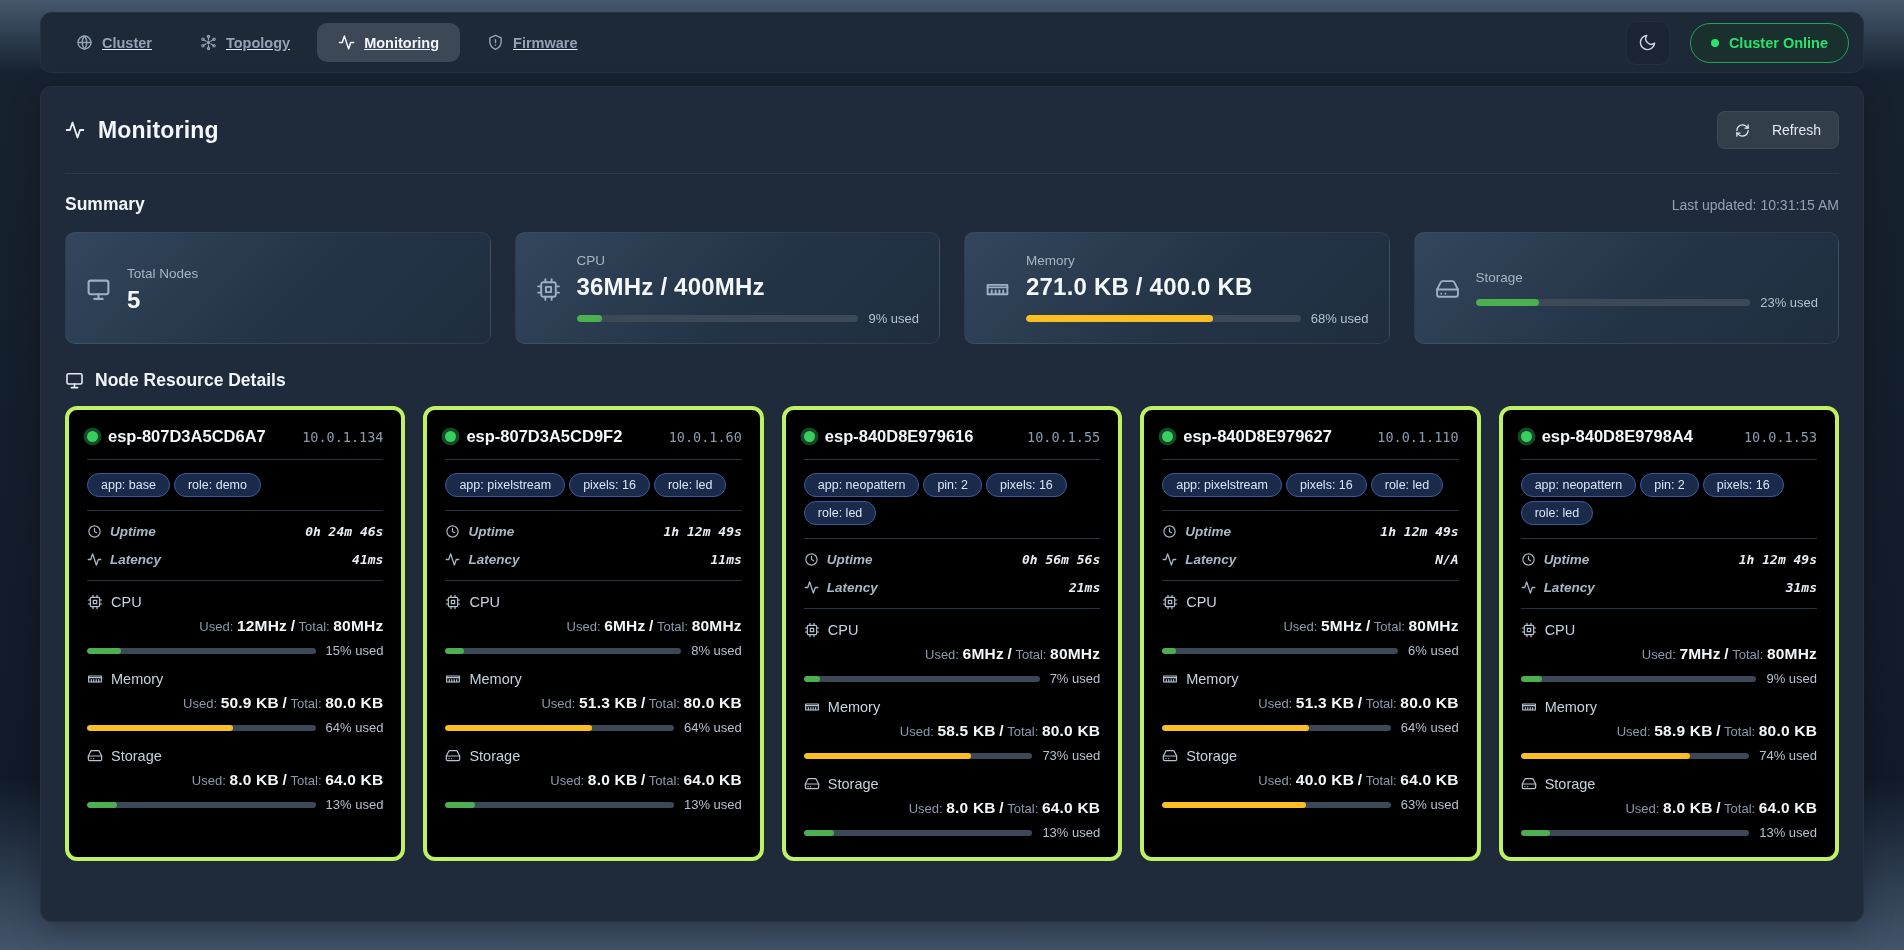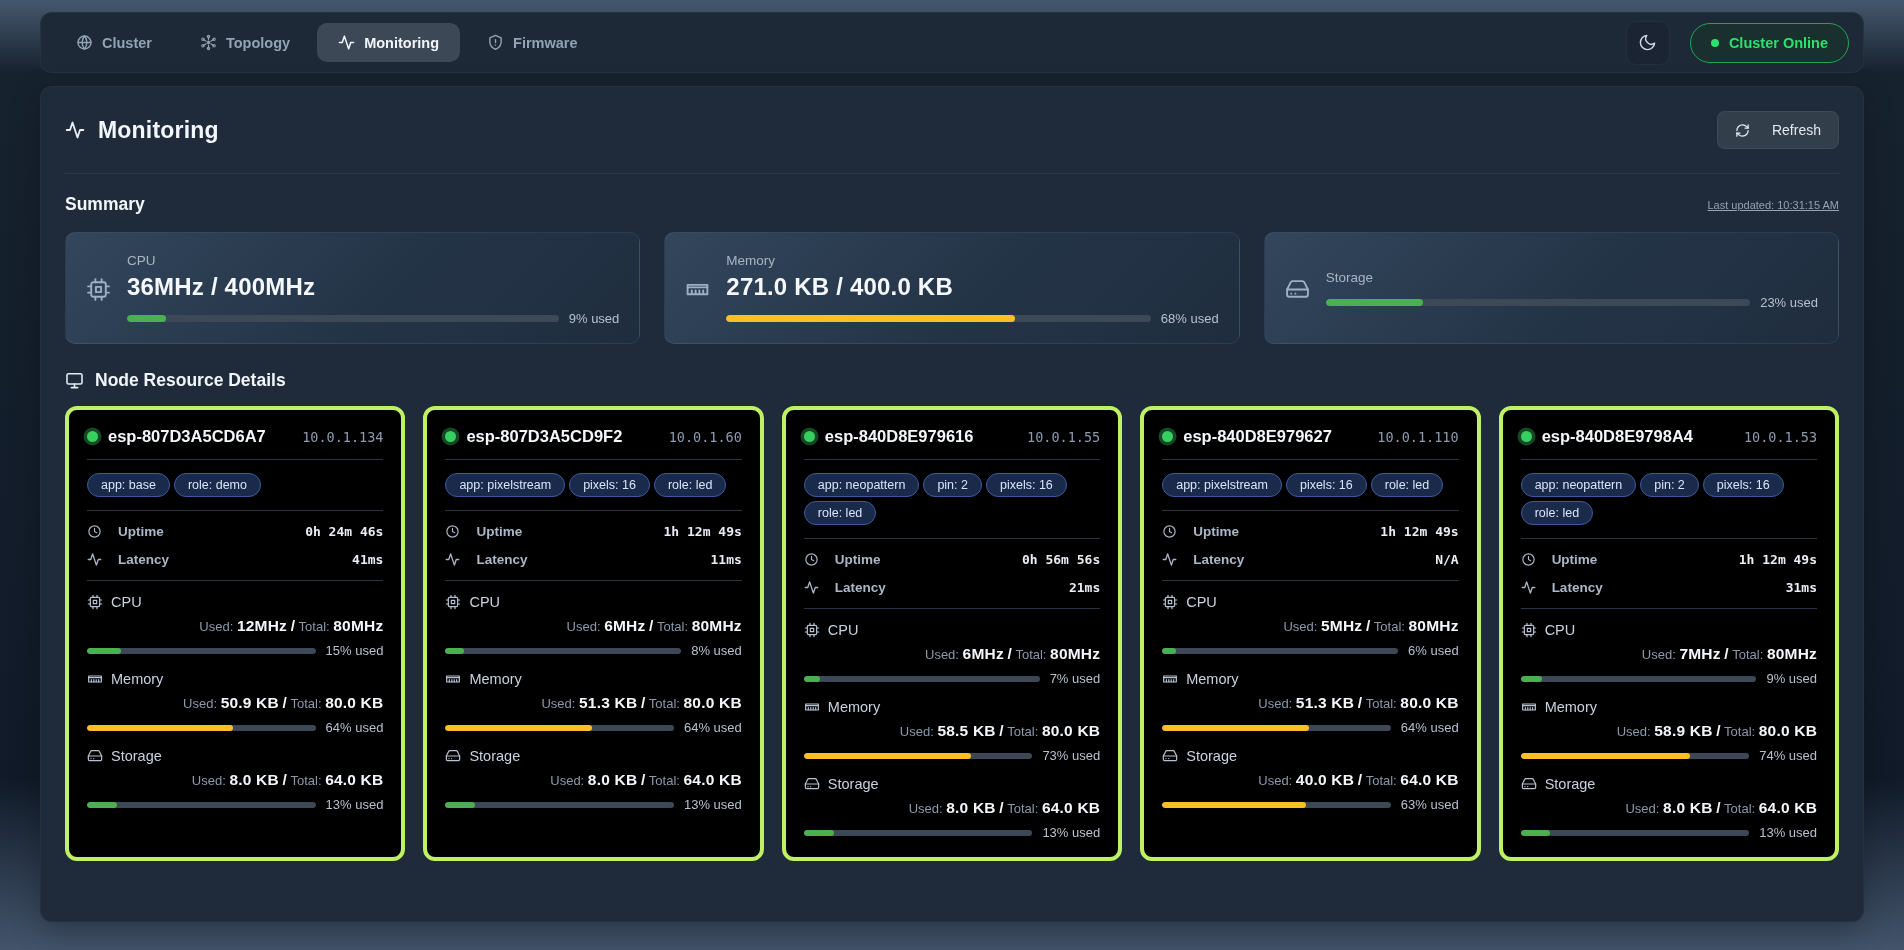--- a/index.html
+++ b/index.html
@@ -54,21 +54,21 @@
     margin-left:auto; display:flex; align-items:center; gap:9px;
     background:#333e4b; border:1px solid rgba(255,255,255,.06); border-radius:8px;
     color:#e2e8f0; font-size:14px; font-weight:500; padding:10px 17px; cursor:pointer;
     font-family:inherit;
   }
   .refresh-btn .ico { width:15px; height:15px; }
   .hr { height:1px; background:#2c3848; border:none; margin:24px 0 0; }
 
   .section-row { display:flex; align-items:center; margin-top:20px;justify-content:space-between; }
   .section-title { font-size:17.5px; font-weight:700; color:#f1f5f9; }
-  .last-updated { margin-left:auto; font-size:11px; color:#93a1b3;text-decoration:underline; }
+  .last-updated { margin-left:auto; font-size:14px; color:#93a1b3; }
 
   
   .summary-grid { display:flex; gap:24px; margin-top:17px; }
   .summary-card {
     flex:1; height:112px; border-radius:10px; padding:17px 20px 14px;
     background:linear-gradient(135deg,#33465c 0%,#243447 55%,#1f2d3e 100%);
     border:1px solid rgba(130,160,195,.13);
     display:flex; align-items:center; gap:16px;
   }
   .summary-card .ico { width:25px; height:25px; color:#9db0c4; flex:0 0 auto; }
@@ -95,40 +95,40 @@
   }
   .node-name { font-size:16.5px; font-weight:700; color:#f4f7fa; white-space:nowrap; overflow:hidden; }
   .node-ip { margin-left:auto; font-size:13.5px; color:#8c9aae; white-space:nowrap; }
   .node-card .hr2 { height:1px; background:#283443; margin:13px 0; }
   .badges { display:flex; flex-wrap:wrap; gap:4px; }
   .badge {
     padding:4px 13px; border-radius:999px; background:#1a2a4a;
     border:1.3px solid #3b5globe; border:1.3px solid #3b5a9e;
     color:#d9e4f8; font-size:12.5px; white-space:nowrap;
   }
-  .kv-row { display:flex; align-items:flex-end; gap:16px; margin-bottom:13px; }
+  .kv-row { display:flex; align-items:flex-end; gap:8px; margin-bottom:13px;font-style:italic; }
   .kv-row:last-of-type { margin-bottom:0; }
   .kv-row .ico { width:15px; height:15px; color:#a7b4c4; }
   .kv-label { font-size:13.5px; font-weight:700; color:#aab7c7; }
   .kv-value { margin-left:auto; font-size:13px; font-weight:700; color:#e8edf4; }
 
   .res-block { margin-top:13px; }
   .res-block:first-child { margin-top:0; }
   .res-label-row { display:flex; align-items:center; gap:8px; color:#c7d2df; font-size:14.5px; }
   .res-label-row .ico { width:16px; height:16px; color:#b6c2d1; }
   .res-values { margin-top:7px; font-size:13px; color:#8b99ac;text-align:right; }
   .res-values b { font-size:15.5px; color:#f4f7fa; letter-spacing:.2px; }
   .res-progress { display:flex; align-items:center; gap:10px; margin-top:8px; }
   .res-progress .bar { height:6px; background:#3d4856; }
 </style>
 </head>
 <body>
 
 <nav class="navbar">
-  <div id="nav-tabs" style="display:flex;align-items:center;gap:6px;">
+  <div id="nav-tabs" style="display:flex;align-items:center;gap:6px;text-decoration:underline;">
       <button class="nav-tab">
         <span class="ico">
           <svg viewBox="0 0 24 24" width="100%" height="100%" fill="none" stroke="currentColor" stroke-width="2" stroke-linecap="round" stroke-linejoin="round">
             <circle cx="12" cy="12" r="9.2"></circle>
             <path d="M3 12h18"></path>
             <path d="M12 2.8a14.5 14.5 0 0 1 0 18.4 14.5 14.5 0 0 1 0-18.4z"></path>
           </svg>
         </span>
         <span>Cluster</span>
       </button>
@@ -198,20 +198,30 @@
 
   <hr class="hr">
 
   <div class="section-row">
     <h2 class="section-title">Summary</h2>
     <span class="last-updated">Last updated: 10:31:15 AM</span>
   </div>
 
   <div class="summary-grid" id="summary-grid">
       <div class="summary-card">
+        <span class="ico"><svg viewBox="0 0 24 24" width="100%" height="100%" fill="none" stroke="currentColor" stroke-width="2" stroke-linecap="round" stroke-linejoin="round">
+            <rect x="2.5" y="3.5" width="19" height="13" rx="2"></rect>
+            <path d="M8 21h8M12 16.5V21"></path>
+          </svg></span>
+        <div class="sc-body">
+          <div class="sc-label">Total Nodes</div>
+          <div class="sc-value">5</div>
+        </div>
+      </div>
+      <div class="summary-card">
         <span class="ico"><svg viewBox="0 0 24 24" width="100%" height="100%" fill="none" stroke="currentColor" stroke-width="1.8" stroke-linecap="round" stroke-linejoin="round">
             <rect x="5" y="5" width="14" height="14" rx="2"></rect>
             <rect x="9.5" y="9.5" width="5" height="5"></rect>
             <path d="M9 2v3M15 2v3M9 19v3M15 19v3M2 9h3M2 15h3M19 9h3M19 15h3"></path>
           </svg></span>
         <div class="sc-body">
           <div class="sc-label">CPU</div>
           <div class="sc-value">36MHz / 400MHz</div>
           <div class="sc-progress">
             <div class="bar">

